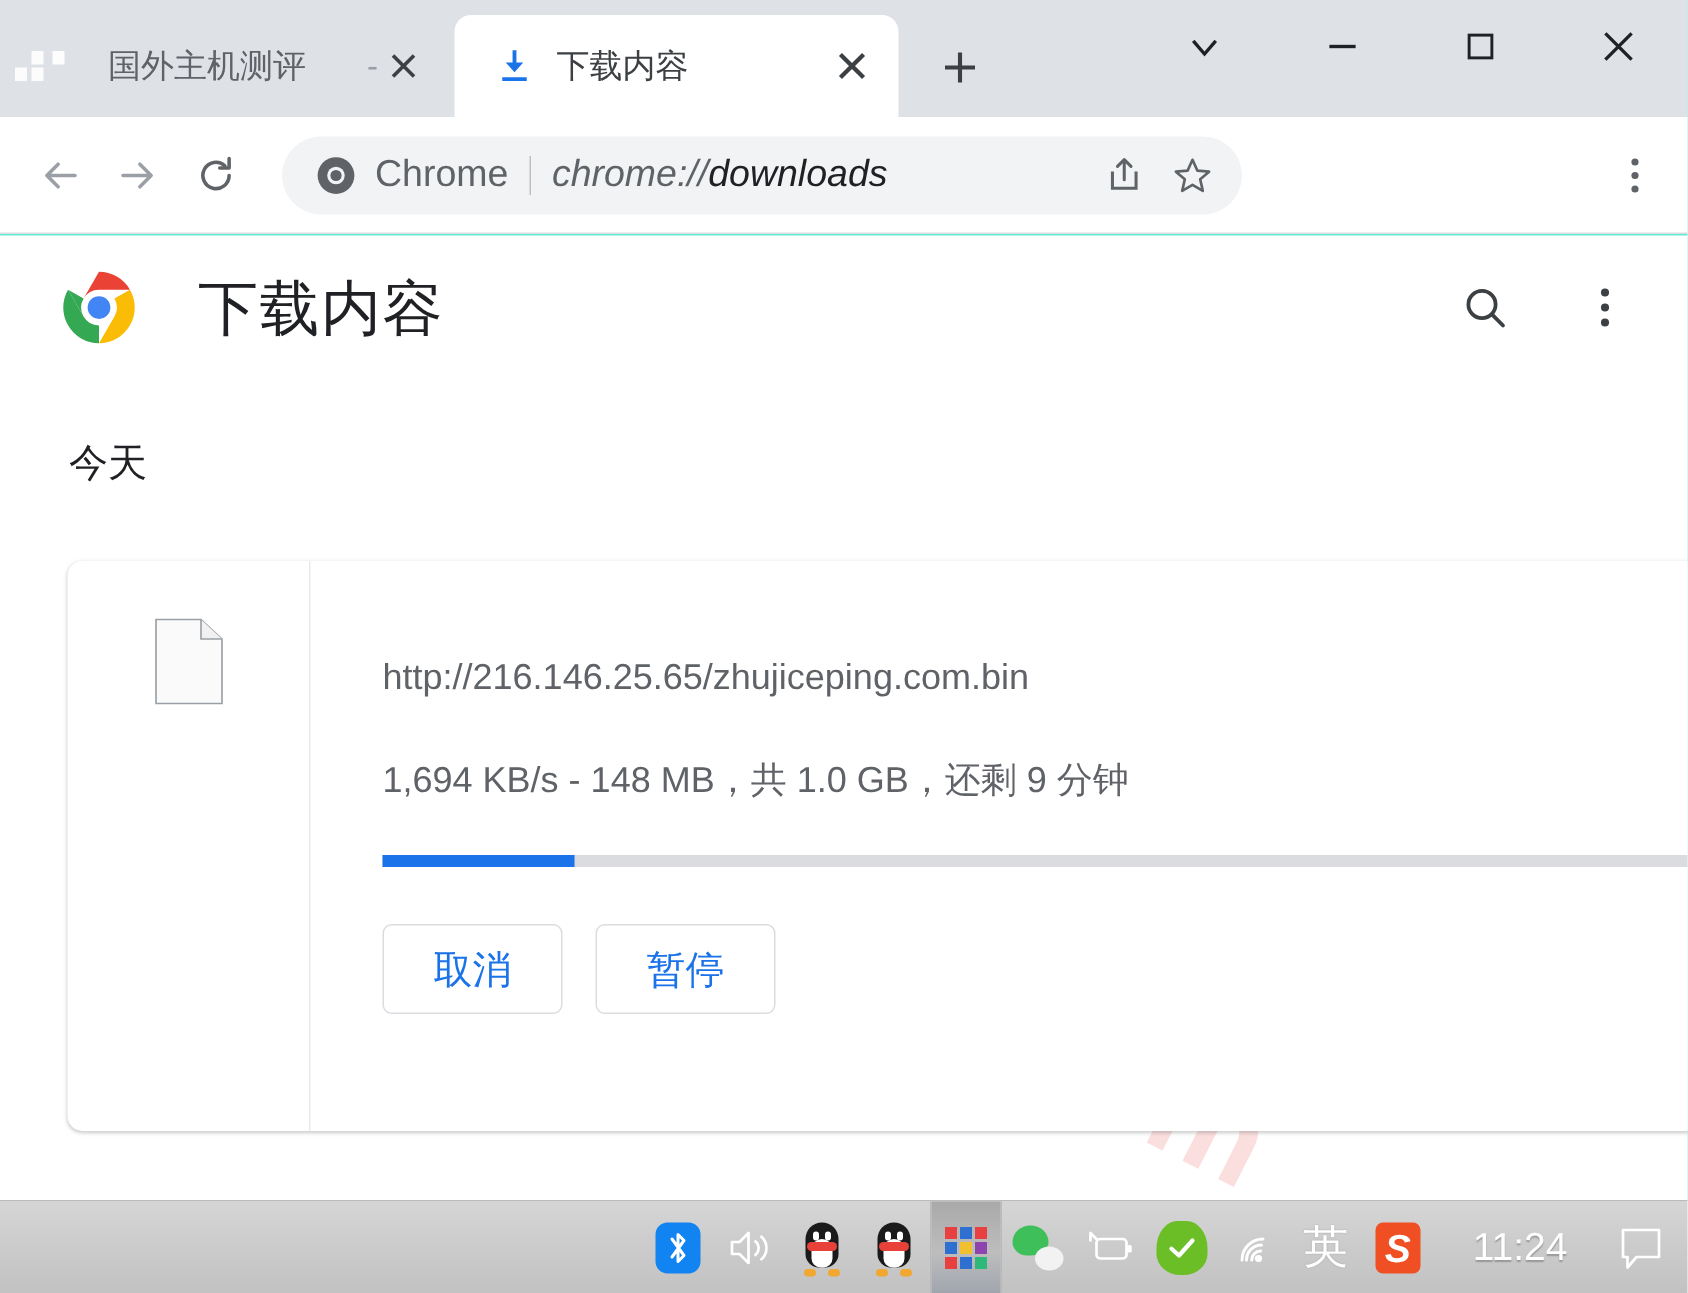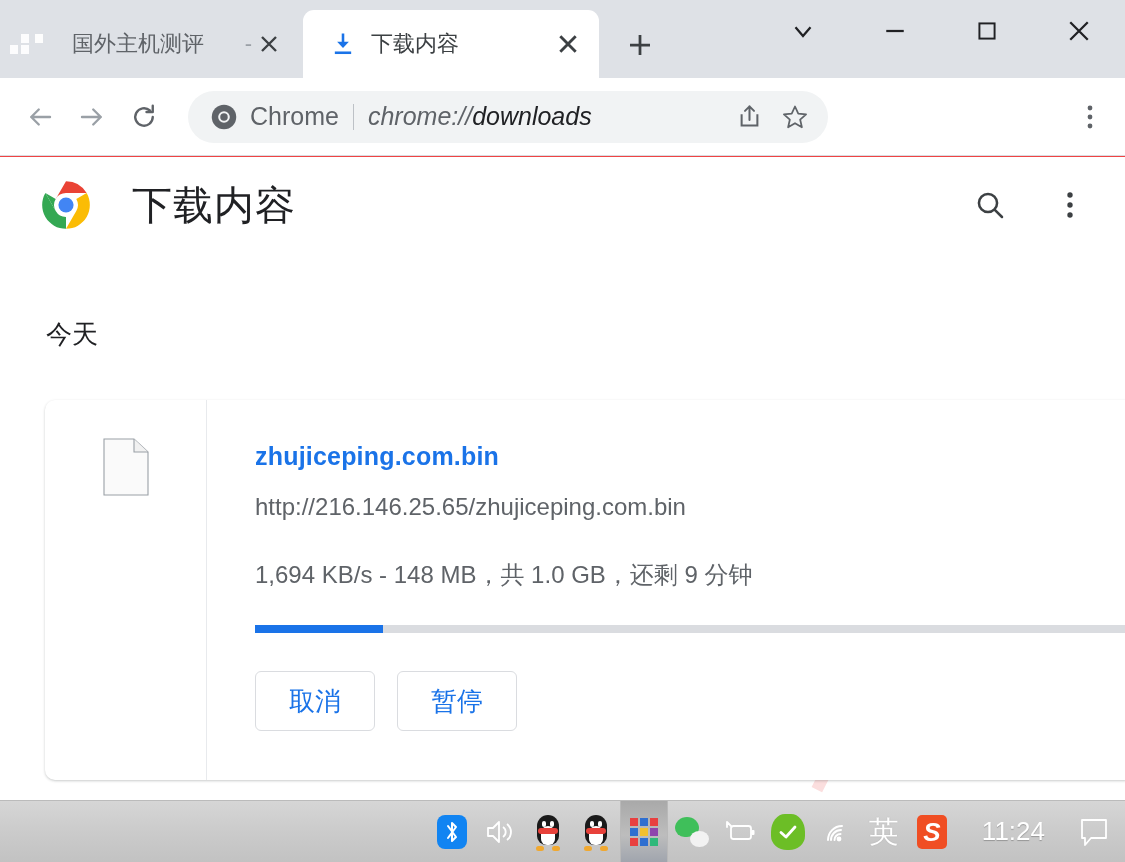--- a/index.html
+++ b/index.html
@@ -4,21 +4,21 @@
 <style>
   * { box-sizing: border-box; margin: 0; padding: 0; }
   html, body {
     width: 1125px; height: 862px;
     font-family: "Liberation Sans", "DejaVu Sans", sans-serif;
     overflow: hidden;
     background: #ffffff;
   }
 
   
-  .browser { position: absolute; inset: 0 0 62px 0; background: #ef4444; }
+  .browser { position: absolute; inset: 0 0 62px 0; background: #5eead4; }
 
   
   .tabstrip {
     position: absolute; left: 0; top: 0; width: 1125px; height: 78px;
     background: #dee1e6;
   }
   .tab {
     position: absolute; top: 10px; height: 68px;
     display: flex; align-items: center;
   }
@@ -110,21 +110,21 @@
   }
   .chrome-logo { width: 52px; height: 52px; flex: 0 0 auto; }
   .page-title {
     margin-left: 40px; font-size: 40px; color: #202124; font-weight: 400;
     letter-spacing: 1px;
   }
   .header-actions { margin-left: auto; display:flex; align-items:center; gap: 34px; }
   .hdr-btn { width: 46px; height: 46px; display:flex; align-items:center; justify-content:center; border-radius:50%; }
 
   .today-label {
-    position: relative; margin: 64px 0 0 46px; font-size: 26px; color: #202124;
+    position: relative; margin: 38px 0 0 46px; font-size: 26px; color: #202124;
   }
 
   .dl-card {
     position: relative; margin: 48px 0 0 45px; width: 1090px; min-height: 380px;
     background: #ffffff; border-radius: 10px;
     box-shadow: 0 1px 3px rgba(60,64,67,.18), 0 1px 2px rgba(60,64,67,.10);
     display: flex;
   }
   .dl-thumb {
     width: 162px; flex: 0 0 auto; border-right: 1px solid #e8eaed;
@@ -350,21 +350,20 @@
     <div class="dl-card">
       <div class="dl-thumb">
         <span class="file-icon">
           <svg width="46" height="58" viewBox="0 0 46 58">
             <path d="M1 1 H31 L45 14 V57 H1 Z" fill="#fafafa" stroke="#9aa0a6" stroke-width="1.1"></path>
             <path d="M31 1 V14 H45" fill="#f1f1f1" stroke="#9aa0a6" stroke-width="1.1"></path>
           </svg>
         </span>
       </div>
       <div class="dl-body">
-        <a class="dl-name" href="#">zhujiceping.com.bin</a>
         <div class="dl-url">http://216.146.25.65/zhujiceping.com.bin</div>
         <div class="dl-status">1,694 KB/s - 148 MB，共 1.0 GB，还剩 9 分钟</div>
         <div class="progress-track">
           <div class="progress-fill" style="width: 14.5%;"></div>
         </div>
         <div class="dl-buttons">
           <button class="dl-btn">取消</button>
           <button class="dl-btn">暂停</button>
         </div>
       </div>

